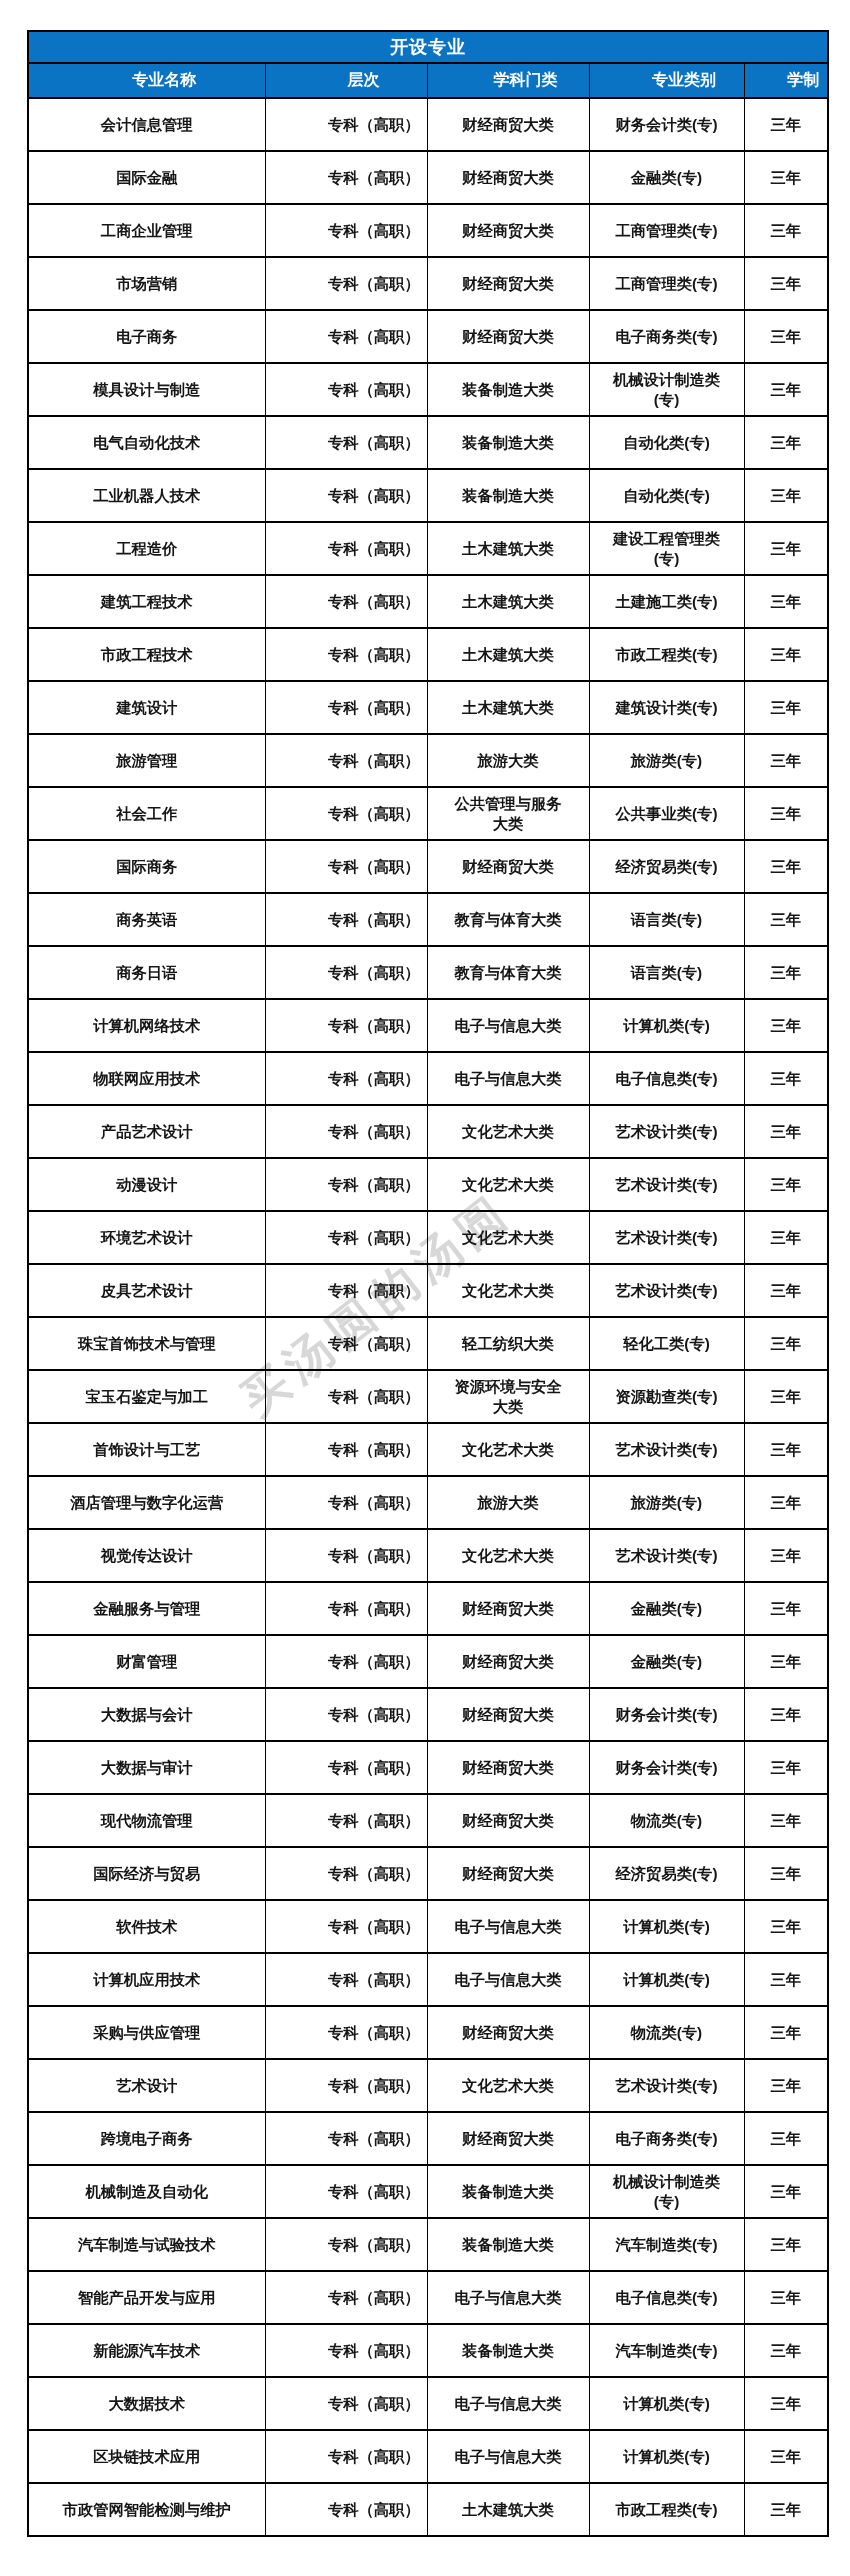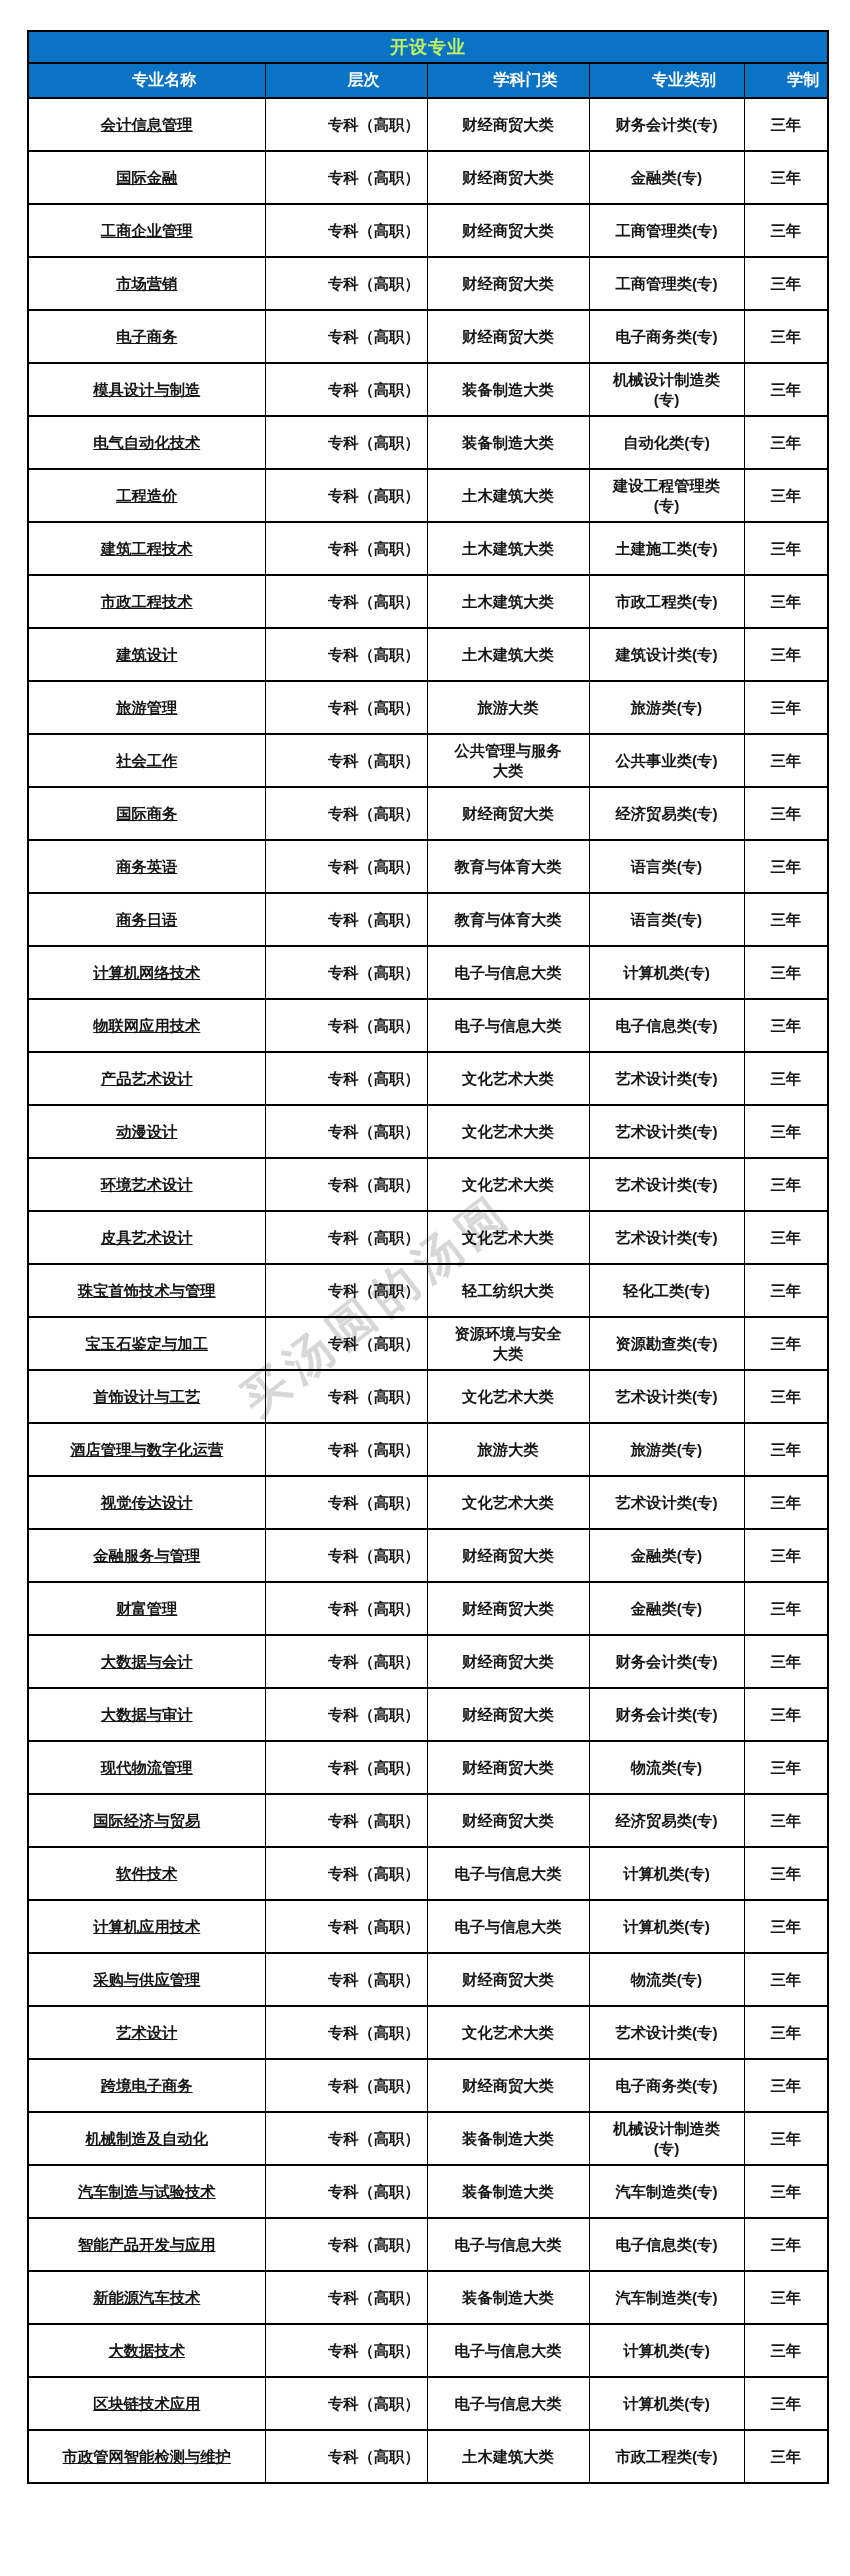--- a/index.html
+++ b/index.html
@@ -51,21 +51,21 @@
     border-right: 1.7px solid #000000;
     border-top: 2.6px solid #000000;
     border-bottom: 2.6px solid #000000;
     text-align: center;
     vertical-align: middle;
     overflow: hidden;
     word-break: break-all;
   }
   .title-cell {
     background: #0a73c4;
-    color: #bef264;
+    color: #ffffff;
     font-size: 18px;
     font-weight: 700;
     height: 28px;
     letter-spacing: 0.9px;
   }
   .head-cell {
     background: #0a73c4;
     color: #ffffff;
     font-size: 16px;
     font-weight: 700;
@@ -73,21 +73,21 @@
     padding-left: 36px;
   }
   table.majors tbody td {
     height: 51px;
     font-size: 15.3px;
     font-weight: 600;
     color: #161616;
     line-height: 19.6px;
     background: transparent;
   }
-  table.majors tbody td:nth-child(1) { padding: 0 8.5px; text-decoration: underline; }
+  table.majors tbody td:nth-child(1) { padding: 0 8.5px; }
   table.majors tbody td:nth-child(2) { padding: 0 6.8px; text-align: right;  }
   table.majors tbody td:nth-child(3) { padding: 0 25px; }
   table.majors tbody td:nth-child(4) { padding: 0 11px; }
   table.majors tbody td:nth-child(5) { padding: 0 3.4px;  }
 </style>
 </head>
 <body>
 
 <div class="page">
 
@@ -157,20 +157,27 @@
           <td>三年</td>
         </tr>
         <tr>
           <td>电气自动化技术</td>
           <td>专科（高职）</td>
           <td>装备制造大类</td>
           <td>自动化类(专)</td>
           <td>三年</td>
         </tr>
         <tr>
+          <td>工业机器人技术</td>
+          <td>专科（高职）</td>
+          <td>装备制造大类</td>
+          <td>自动化类(专)</td>
+          <td>三年</td>
+        </tr>
+        <tr>
           <td>工程造价</td>
           <td>专科（高职）</td>
           <td>土木建筑大类</td>
           <td>建设工程管理类(专)</td>
           <td>三年</td>
         </tr>
         <tr>
           <td>建筑工程技术</td>
           <td>专科（高职）</td>
           <td>土木建筑大类</td>

